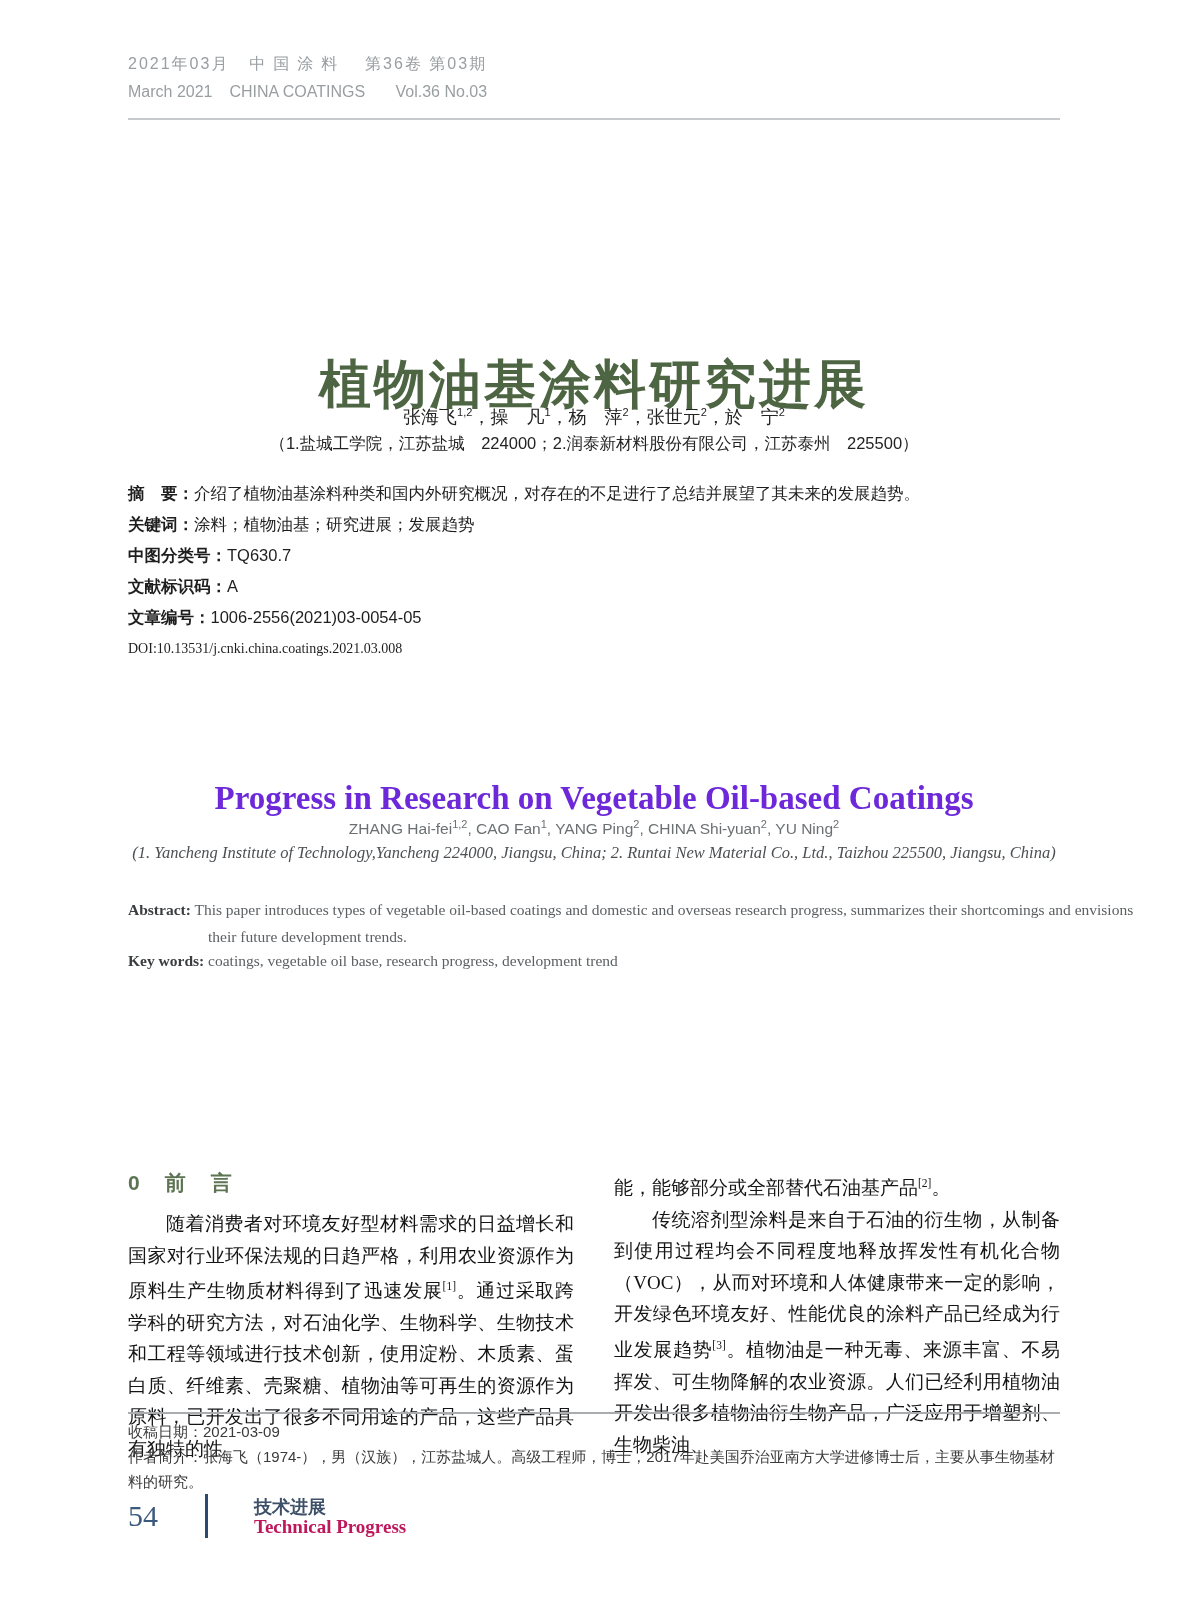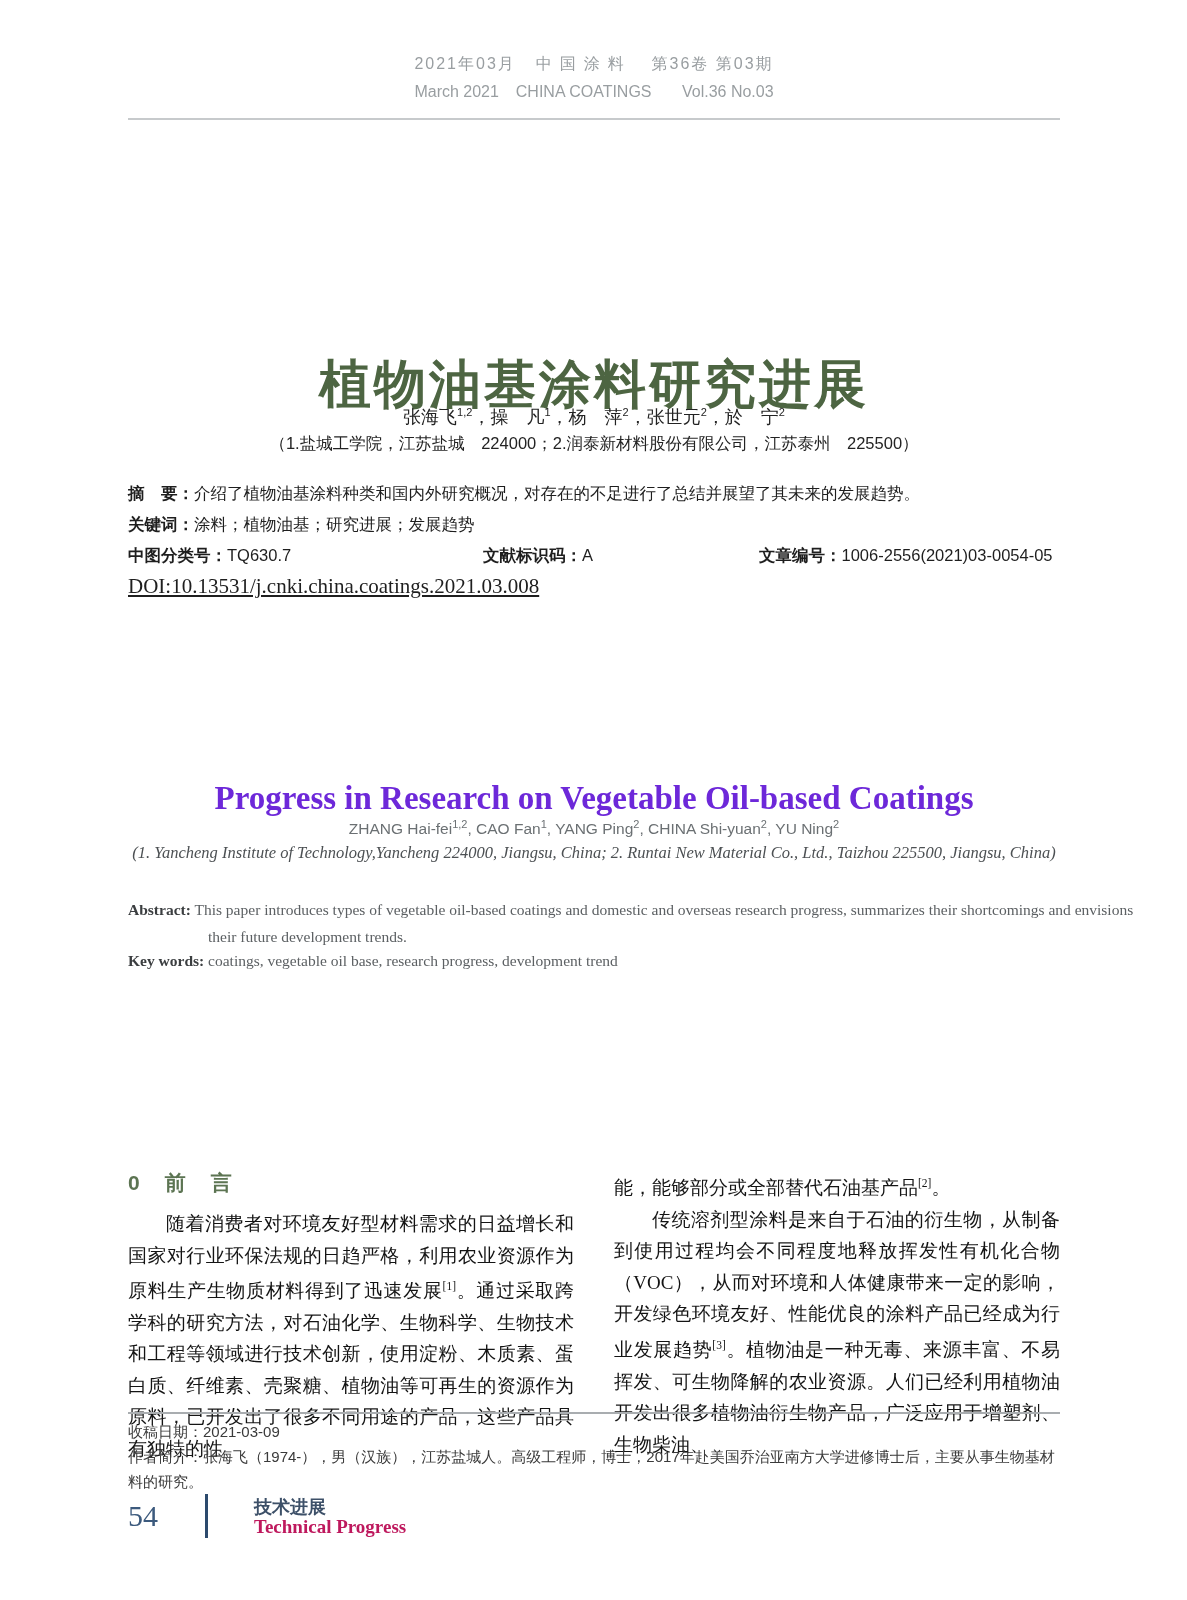--- a/index.html
+++ b/index.html
@@ -5,21 +5,21 @@
   html,body { margin:0; padding:0; background:#ffffff; }
   .page {
     position:relative; width:1187px; height:1600px; margin:0 auto;
     background:#ffffff; overflow:hidden;
     font-family:"Liberation Serif","DejaVu Serif",serif; color:#1c1c1c;
   }
   .abs { position:absolute; left:128px; width:932px; }
 
   
   .jheader {
-    top:50px; display:flex; justify-content:center; align-items:flex-end;
+    top:50px; display:flex; justify-content:flex-start; align-items:flex-end;
     padding-bottom:12px; border-bottom:2px solid #c7cacc;
     font-family:"Liberation Sans","DejaVu Sans",sans-serif;
     color:#999ea1; font-size:16px; line-height:28px;
   }
   .jh-col.center { text-align:center; }
   .jh-col.right  { text-align:right; }
   .jh-cn { letter-spacing:2px; }
   .jh-col.center .jh-cn { letter-spacing:8px; }
 
   
@@ -37,25 +37,25 @@
     top:430px; text-align:center; font-size:16.5px; line-height:26px;
     font-family:"Liberation Sans","DejaVu Sans",sans-serif; color:#232323;
   }
 
   
   .meta {
     top:478px; font-family:"Liberation Sans","DejaVu Sans",sans-serif;
     font-size:16.5px; line-height:31px; color:#1e1e1e;
   }
   .meta-label { font-weight:bold; }
-  .meta-ids { display:flex; }
+  .meta-ids { display:flex;flex-direction:column; }
   .meta-ids .id1 { width:355px; }
   .meta-ids .id2 { width:276px; }
   .meta-ids .id3 { flex:1; }
-  .doi-row { font-family:"Liberation Serif","DejaVu Serif",serif; font-size:21px;text-decoration:underline; }
+  .doi-row { font-family:"Liberation Serif","DejaVu Serif",serif; font-size:14px; }
 
   
   .title-en {
     top:750px; text-align:center; font-weight:bold; font-size:33px; line-height:42px;
     color:#6d28d9; font-family:Liberation Serif, serif;
   }
   .authors-en {
     top:812px; text-align:center; font-size:15.5px; line-height:24px;
     font-family:"Liberation Sans","DejaVu Sans",sans-serif; color:#6b7073;
   }

